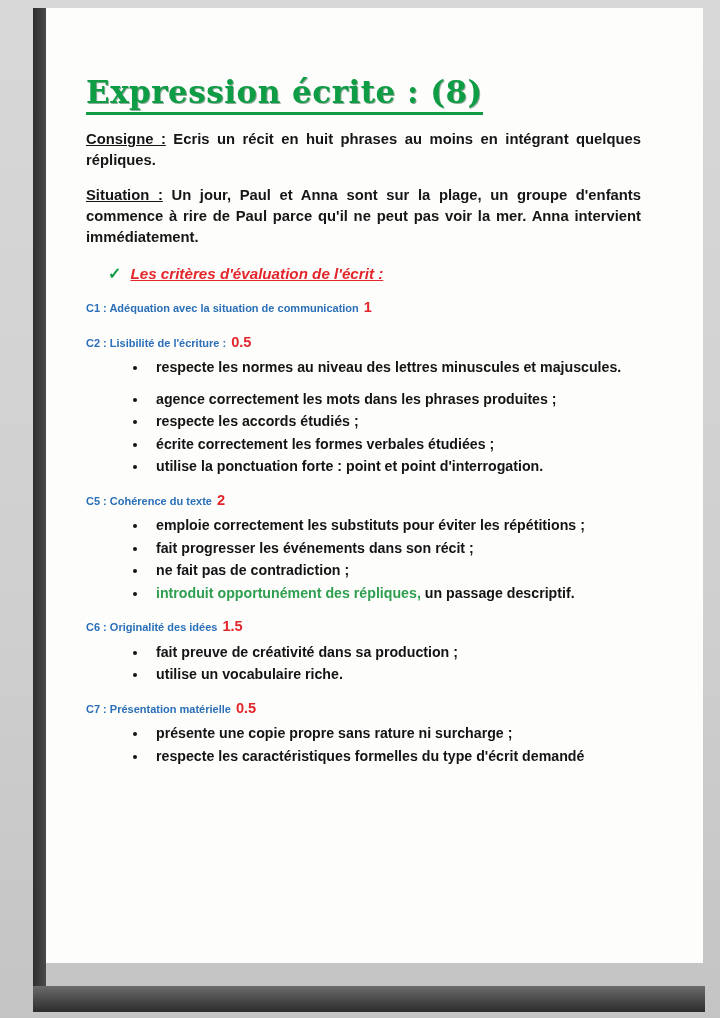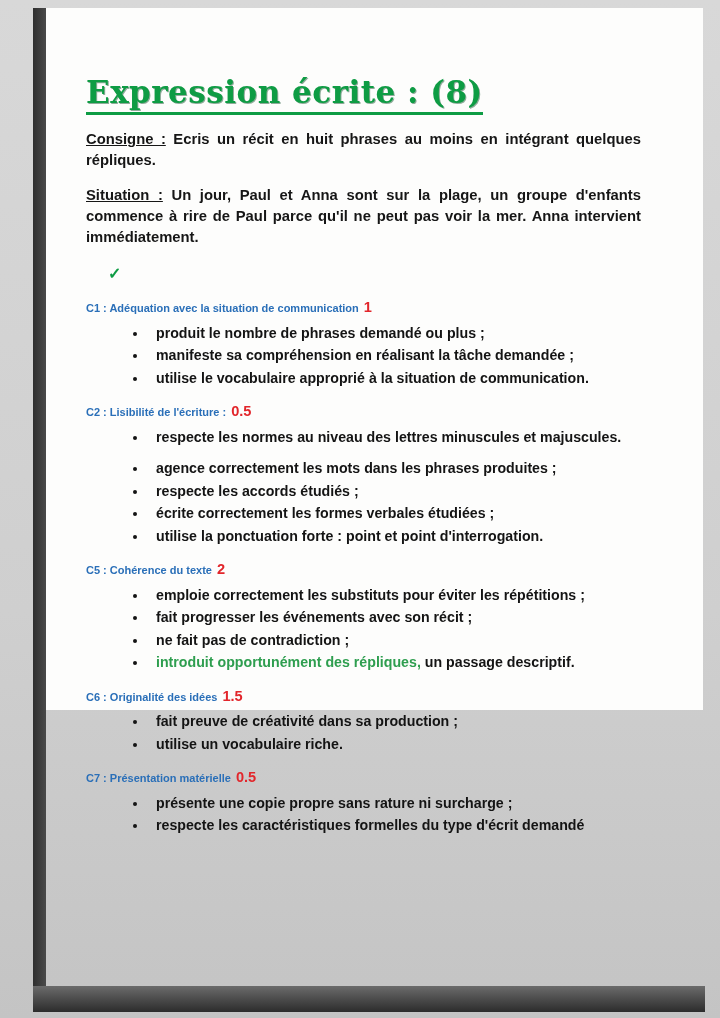--- a/index.html
+++ b/index.html
@@ -24,21 +24,21 @@
   }
   .bar-bottom {
     position: absolute;
     left: 33px; top: 986px;
     width: 672px; height: 26px;
     background: linear-gradient(180deg, #6b6b6b, #2c2c2c);
   }
   .page {
     position: absolute;
     left: 46px; top: 8px;
-    width: 657px; height: 702px;
+    width: 657px; height: 955px;
     background: #fdfdfc;
     padding: 66px 62px 0 40px;
   }
   .title {
     display: inline-block;
     font-family: "DejaVu Serif", serif;
     font-weight: bold;
     font-size: 31px;
     letter-spacing: 0.5px;
     color: #0e9c44;
@@ -120,50 +120,46 @@
       <span>Ecris un récit en huit phrases au moins en intégrant quelques répliques.</span>
     </p>
 
     <p class="para">
       <span class="para-label">Situation :</span>
       <span>Un jour, Paul et Anna sont sur la plage, un groupe d'enfants commence à rire de Paul parce qu'il ne peut pas voir la mer. Anna intervient immédiatement.</span>
     </p>
 
     <div class="crit-head-row">
       <span class="check">✓</span>
+      <span class="crit-head-text">Les critères d'évaluation de l'écrit :</span>
     </div>
 
     <div>
         <div class="criterion">
           <p class="crit-heading"><span class="crit-label">C1 : Adéquation avec la situation de communication</span><span class="crit-points">1</span></p>
-          <ul class="crit-items">
-            <li class="crit-item"><span>produit le nombre de phrases demandé ou plus ;</span></li>
-            <li class="crit-item"><span>manifeste sa compréhension en réalisant la tâche demandée ;</span></li>
-            <li class="crit-item"><span>utilise le vocabulaire approprié à la situation de communication.</span></li>
-          </ul>
         </div>
         <div class="criterion">
           <p class="crit-heading"><span class="crit-label">C2 : Lisibilité de l'écriture :</span><span class="crit-points">0.5</span></p>
           <ul class="crit-items">
             <li class="crit-item"><span>respecte les normes au niveau des lettres minuscules et majuscules.</span></li>
           </ul>
         </div>
         <div class="criterion">
           <ul class="crit-items">
             <li class="crit-item"><span>agence correctement les mots dans les phrases produites ;</span></li>
             <li class="crit-item"><span>respecte les accords étudiés ;</span></li>
             <li class="crit-item"><span>écrite correctement les formes verbales étudiées ;</span></li>
             <li class="crit-item"><span>utilise la ponctuation forte : point et point d'interrogation.</span></li>
           </ul>
         </div>
         <div class="criterion">
           <p class="crit-heading"><span class="crit-label">C5 : Cohérence du texte</span><span class="crit-points">2</span></p>
           <ul class="crit-items">
             <li class="crit-item"><span>emploie correctement les substituts pour éviter les répétitions ;</span></li>
-            <li class="crit-item"><span>fait progresser les événements avec son récit ;</span></li>
+            <li class="crit-item"><span>fait progresser les événements dans son récit ;</span></li>
             <li class="crit-item"><span>ne fait pas de contradiction ;</span></li>
             <li class="crit-item"><span class="hl-green">introduit opportunément des répliques,</span> <span>un passage descriptif.</span></li>
           </ul>
         </div>
         <div class="criterion">
           <p class="crit-heading"><span class="crit-label">C6 : Originalité des idées</span><span class="crit-points">1.5</span></p>
           <ul class="crit-items">
             <li class="crit-item"><span>fait preuve de créativité dans sa production ;</span></li>
             <li class="crit-item"><span>utilise un vocabulaire riche.</span></li>
           </ul>

